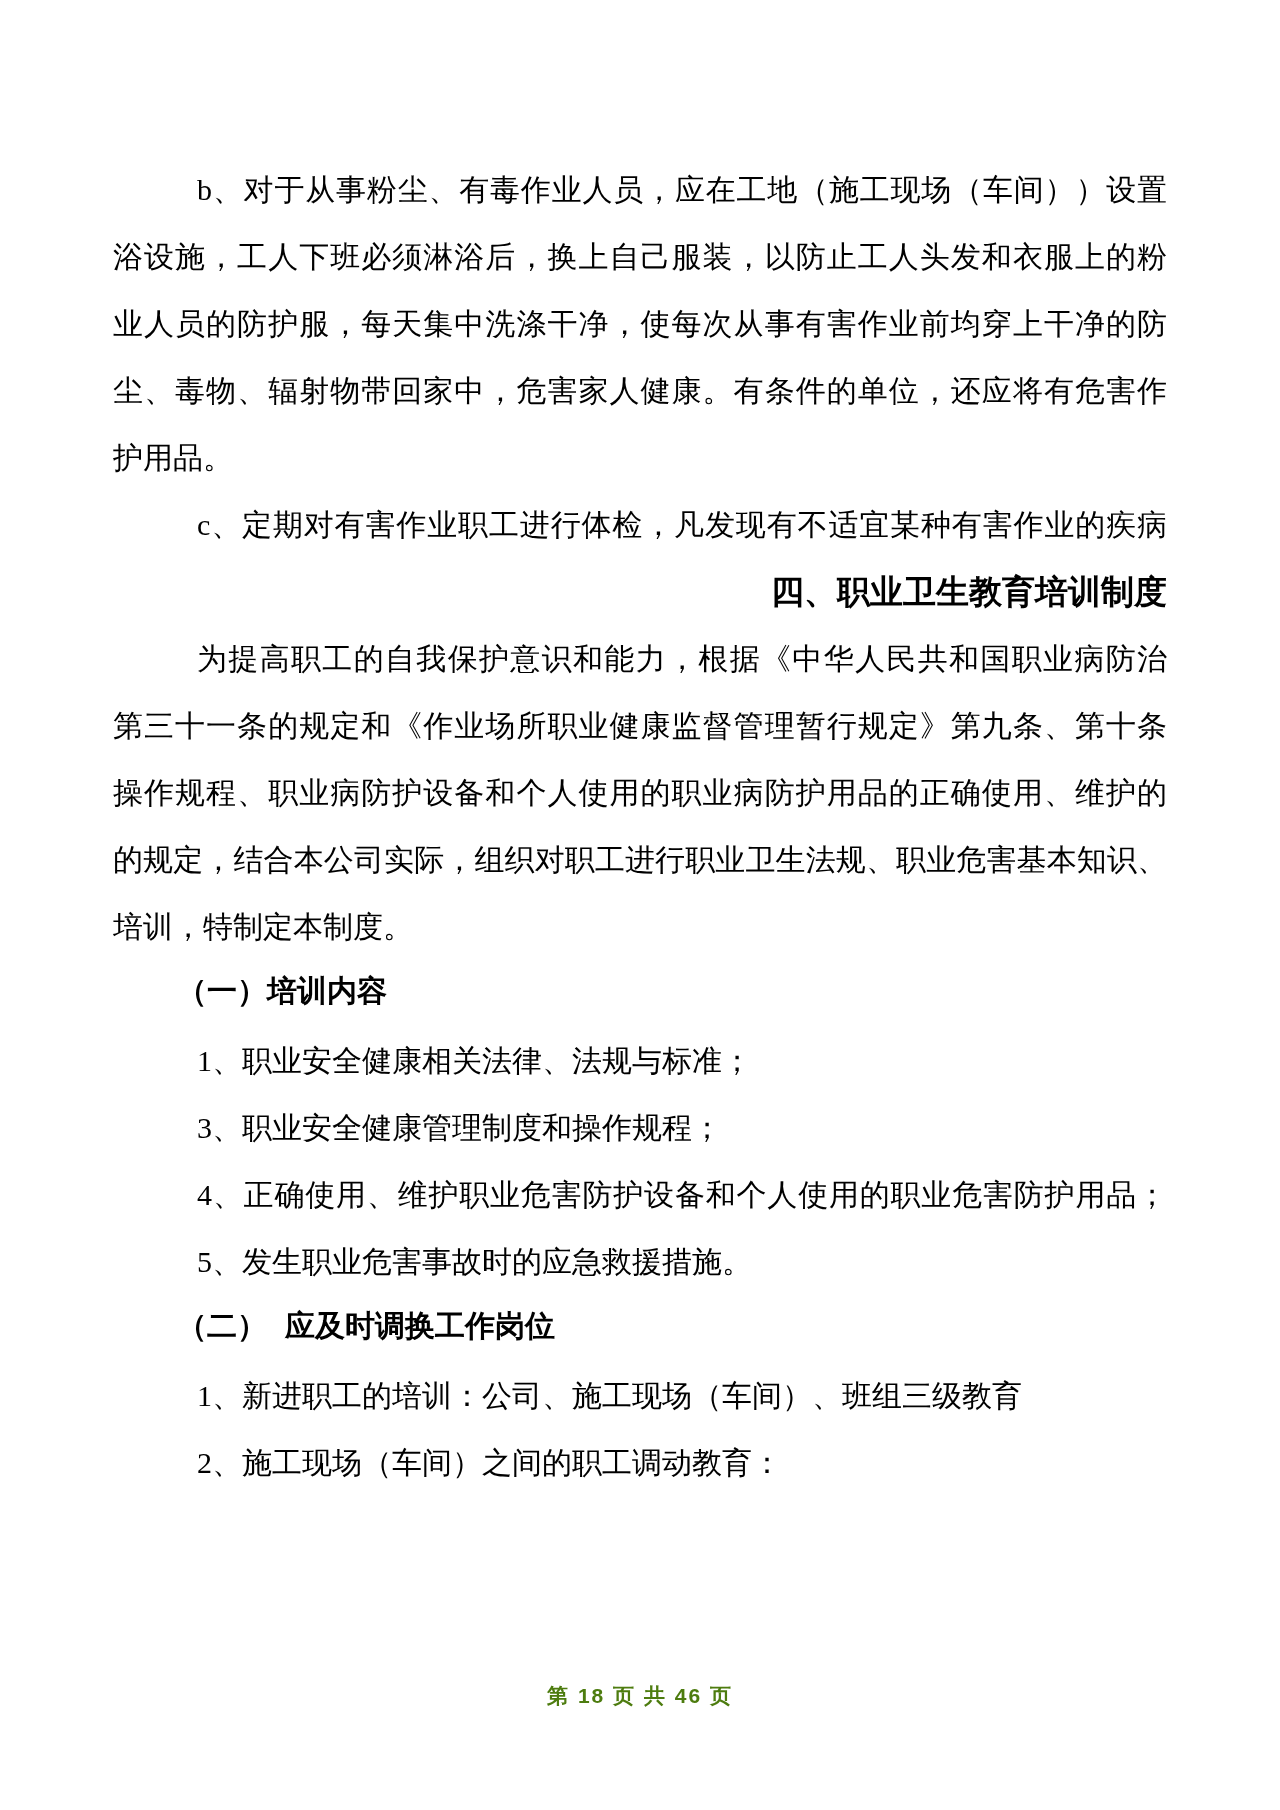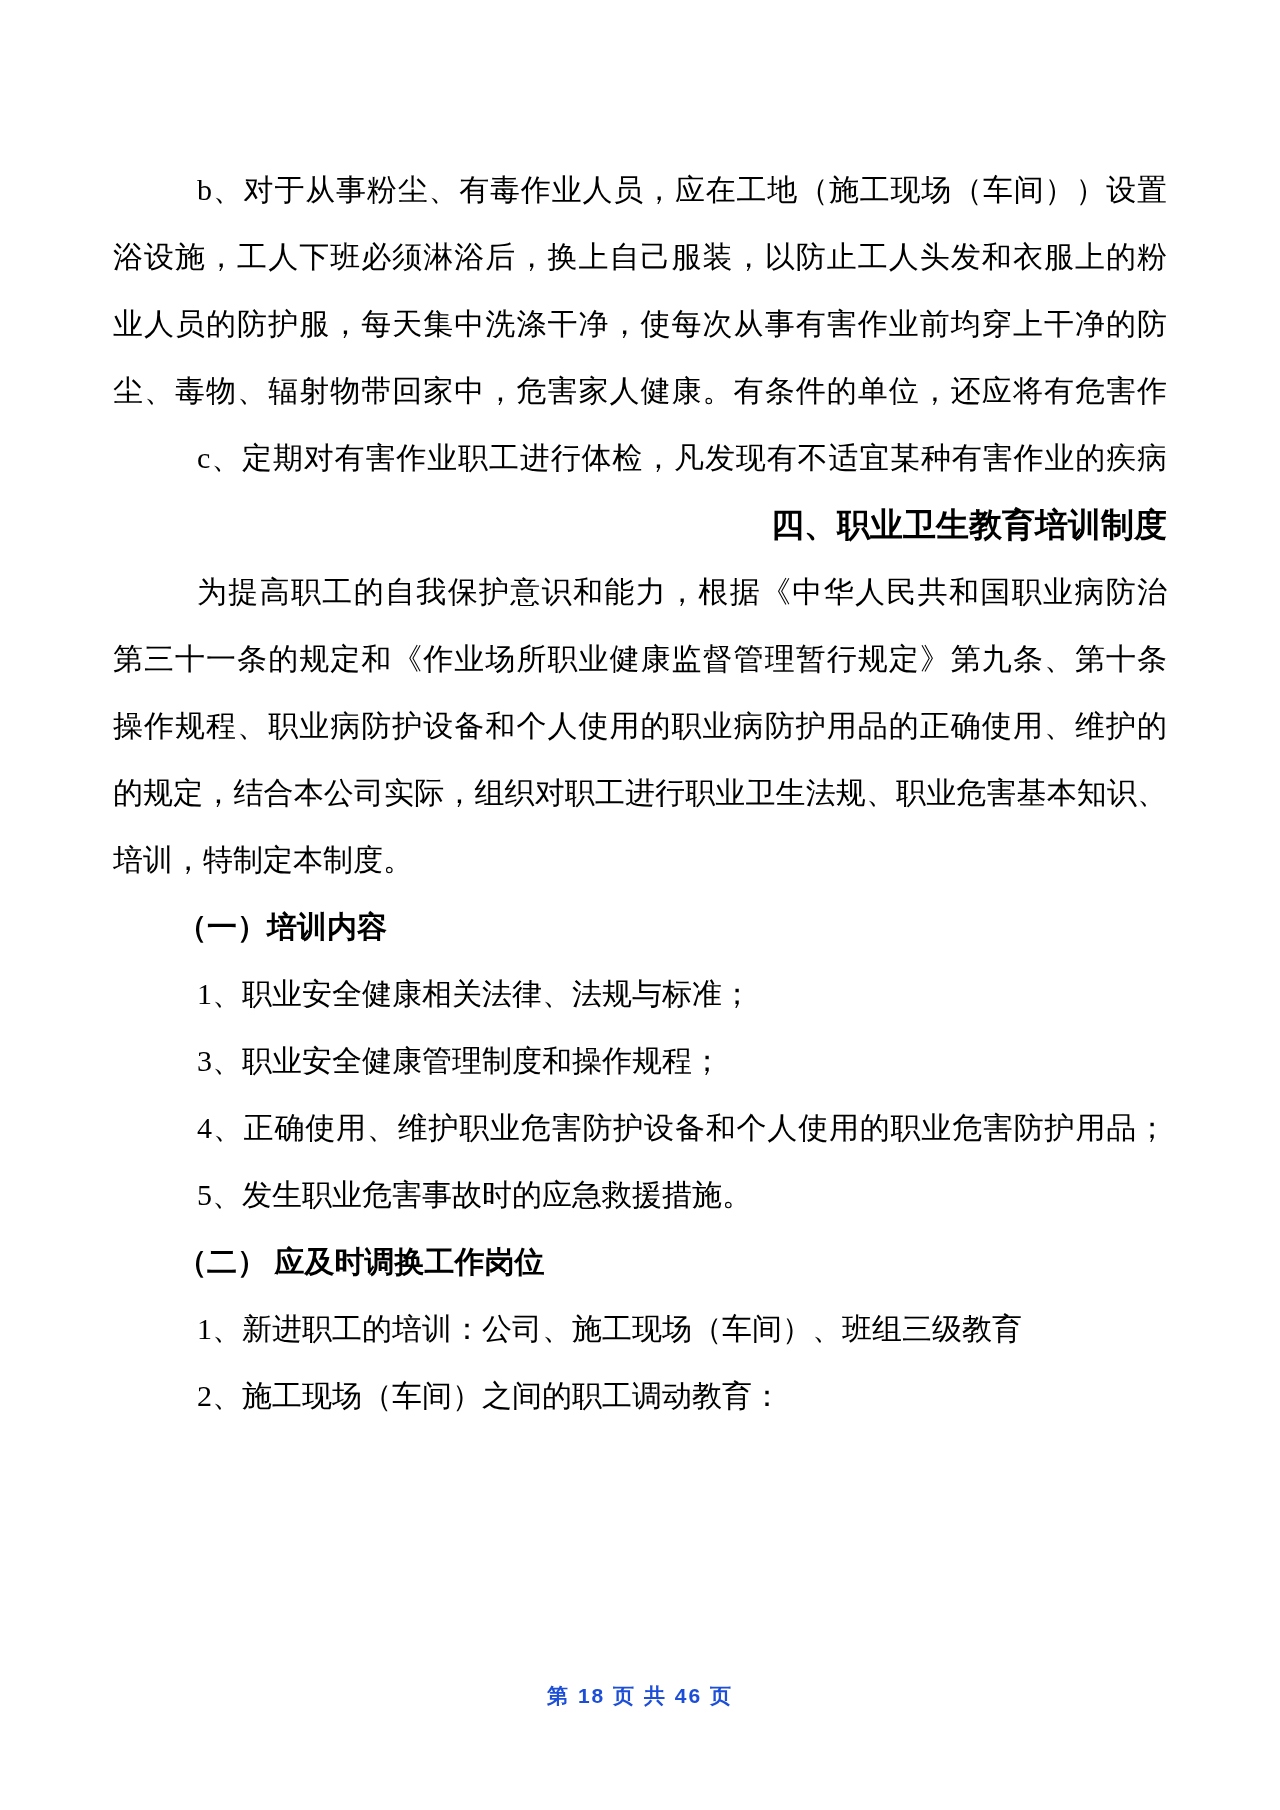--- a/index.html
+++ b/index.html
@@ -40,51 +40,52 @@
   }
   .line.heading {
     font-family: "Liberation Sans", sans-serif;
     font-weight: bold;
     font-size: 33px;
     text-align: right;
     padding-left: 0 !important;
     white-space: nowrap;
   }
   .line.subheading {
-    font-family: Liberation Serif, serif;
+    font-family: Liberation Mono, monospace;
     font-weight: bold;
     font-size: 30px;
   }
   .line.subheading.indent {
     padding-left: 64px;
   }
   .page-footer {
     position: absolute;
     left: 0;
     right: 0;
     top: 1680px;
     height: 32px;
     line-height: 32px;
     text-align: center;
     font-family: "Liberation Sans", sans-serif;
     font-weight: bold;
     font-size: 21px;
     letter-spacing: 2px;
-    color: #1d4ed8;
+    color: #4d7c0f;
   }
 </style>
 </head>
 <body>
 
 <div class="page">
   <main class="content">
       <div class="line body indent fill">b、对于从事粉尘、有毒作业人员，应在工地（施工现场（车间））设置淋</div>
       <div class="line body fill">浴设施，工人下班必须淋浴后，换上自己服装，以防止工人头发和衣服上的粉</div>
       <div class="line body fill">业人员的防护服，每天集中洗涤干净，使每次从事有害作业前均穿上干净的防</div>
       <div class="line body fill">尘、毒物、辐射物带回家中，危害家人健康。有条件的单位，还应将有危害作</div>
+      <div class="line body">护用品。</div>
       <div class="line body indent fill">c、定期对有害作业职工进行体检，凡发现有不适宜某种有害作业的疾病</div>
       <div class="line heading">四、职业卫生教育培训制度</div>
       <div class="line body indent fill">为提高职工的自我保护意识和能力，根据《中华人民共和国职业病防治法》</div>
       <div class="line body fill">第三十一条的规定和《作业场所职业健康监督管理暂行规定》第九条、第十条</div>
       <div class="line body fill">操作规程、职业病防护设备和个人使用的职业病防护用品的正确使用、维护的</div>
       <div class="line body fill">的规定，结合本公司实际，组织对职工进行职业卫生法规、职业危害基本知识、</div>
       <div class="line body">培训，特制定本制度。</div>
       <div class="line subheading indent">（一）培训内容</div>
       <div class="line body indent">1、职业安全健康相关法律、法规与标准；</div>
       <div class="line body indent">3、职业安全健康管理制度和操作规程；</div>

